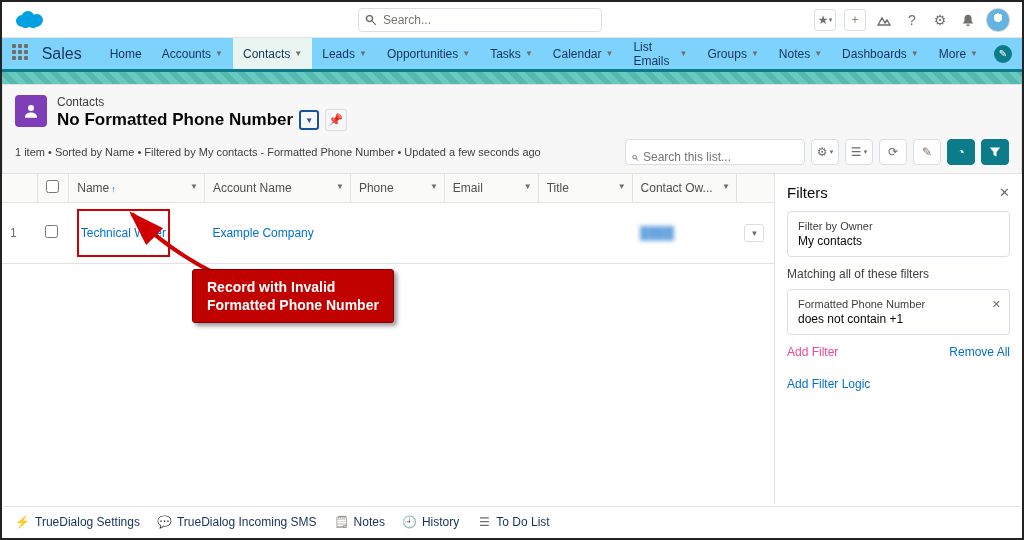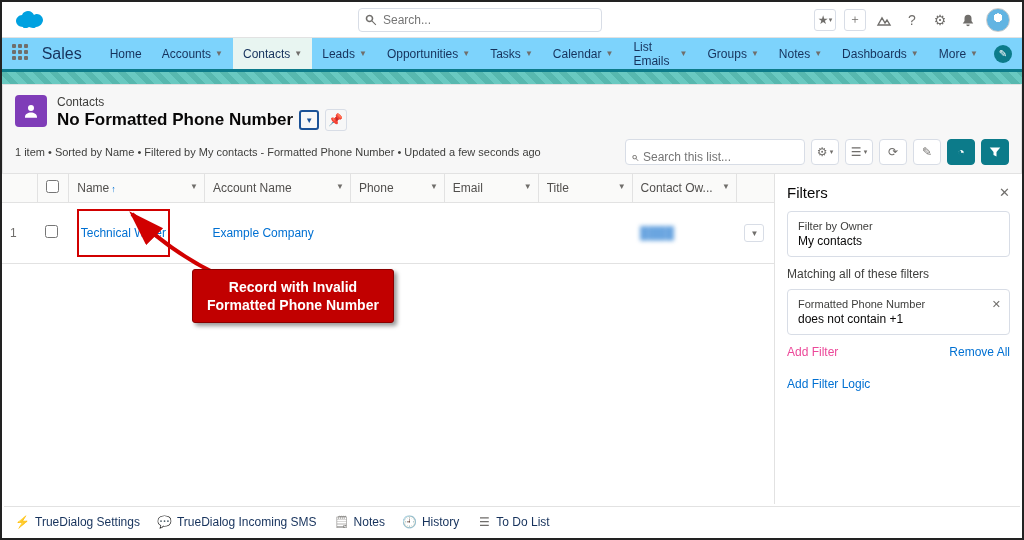--- a/index.html
+++ b/index.html
@@ -80,21 +80,21 @@
   .filter-card { border:1px solid #d8dde6; border-radius:4px; padding:8px 10px; margin-bottom:10px; position:relative; }
   .fc-label { font-size:11px; color:#3e3e3c; }
   .fc-value { font-size:12px; color:#080707; margin-top:2px; }
   .fc-remove { position:absolute; right:8px; top:8px; color:#706e6b; cursor:pointer; font-size:11px; }
   .match-label { font-size:12px; color:#3e3e3c; margin:4px 0 8px 0; }
   .add-filter { color:#ec4899; cursor:pointer; float:left; }
   .remove-all { color:#0070d2; cursor:pointer; float:right; }
   .add-logic { clear:both; color:#0070d2; cursor:pointer; display:block; padding-top:18px; }
 
   
-  .annotation-box { position:absolute; z-index:50; background:#c10000; color:#fff; border:1px solid #8a0000; border-radius:3px; padding:8px 14px; font-size:14px; font-weight:600; text-align:center; box-shadow:3px 3px 4px rgba(0,0,0,.4); line-height:1.3; }
+  .annotation-box { position:absolute; z-index:50; background:#c10000; color:#fff; border:1px solid #8a0000; border-radius:3px; padding:8px 14px; font-size:14px; font-weight:600; box-shadow:3px 3px 4px rgba(0,0,0,.4); line-height:1.3; }
   .arrow-svg { position:absolute; z-index:49; pointer-events:none; }
 
   
   .footer-bar { position:absolute; bottom:2px; left:2px; right:2px; height:30px; border-top:1px solid #e2e2e2; background:#fff; display:flex; align-items:center; gap:18px; padding:0 12px; font-size:12px; color:#16325c; }
   .footer-item { display:flex; align-items:center; gap:5px; cursor:pointer; }
   .ficon { width:14px; height:14px; display:inline-flex; align-items:center; justify-content:center; color:#706e6b; font-size:12px; }
 
   input[type=checkbox] { width:13px; height:13px; }
 </style>
 </head>

